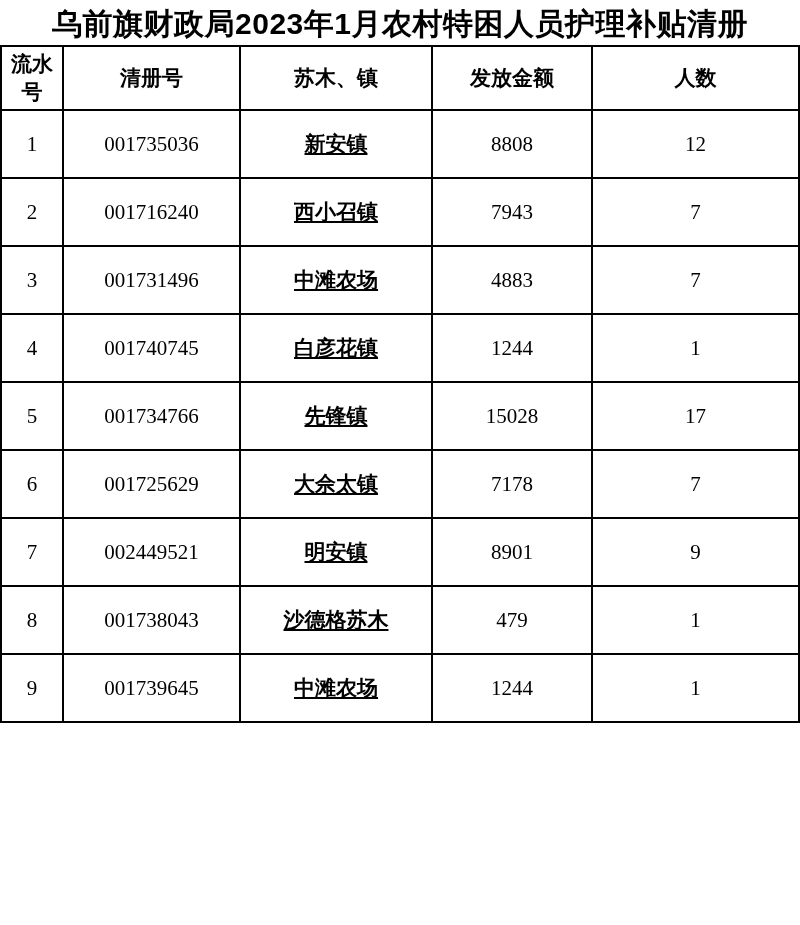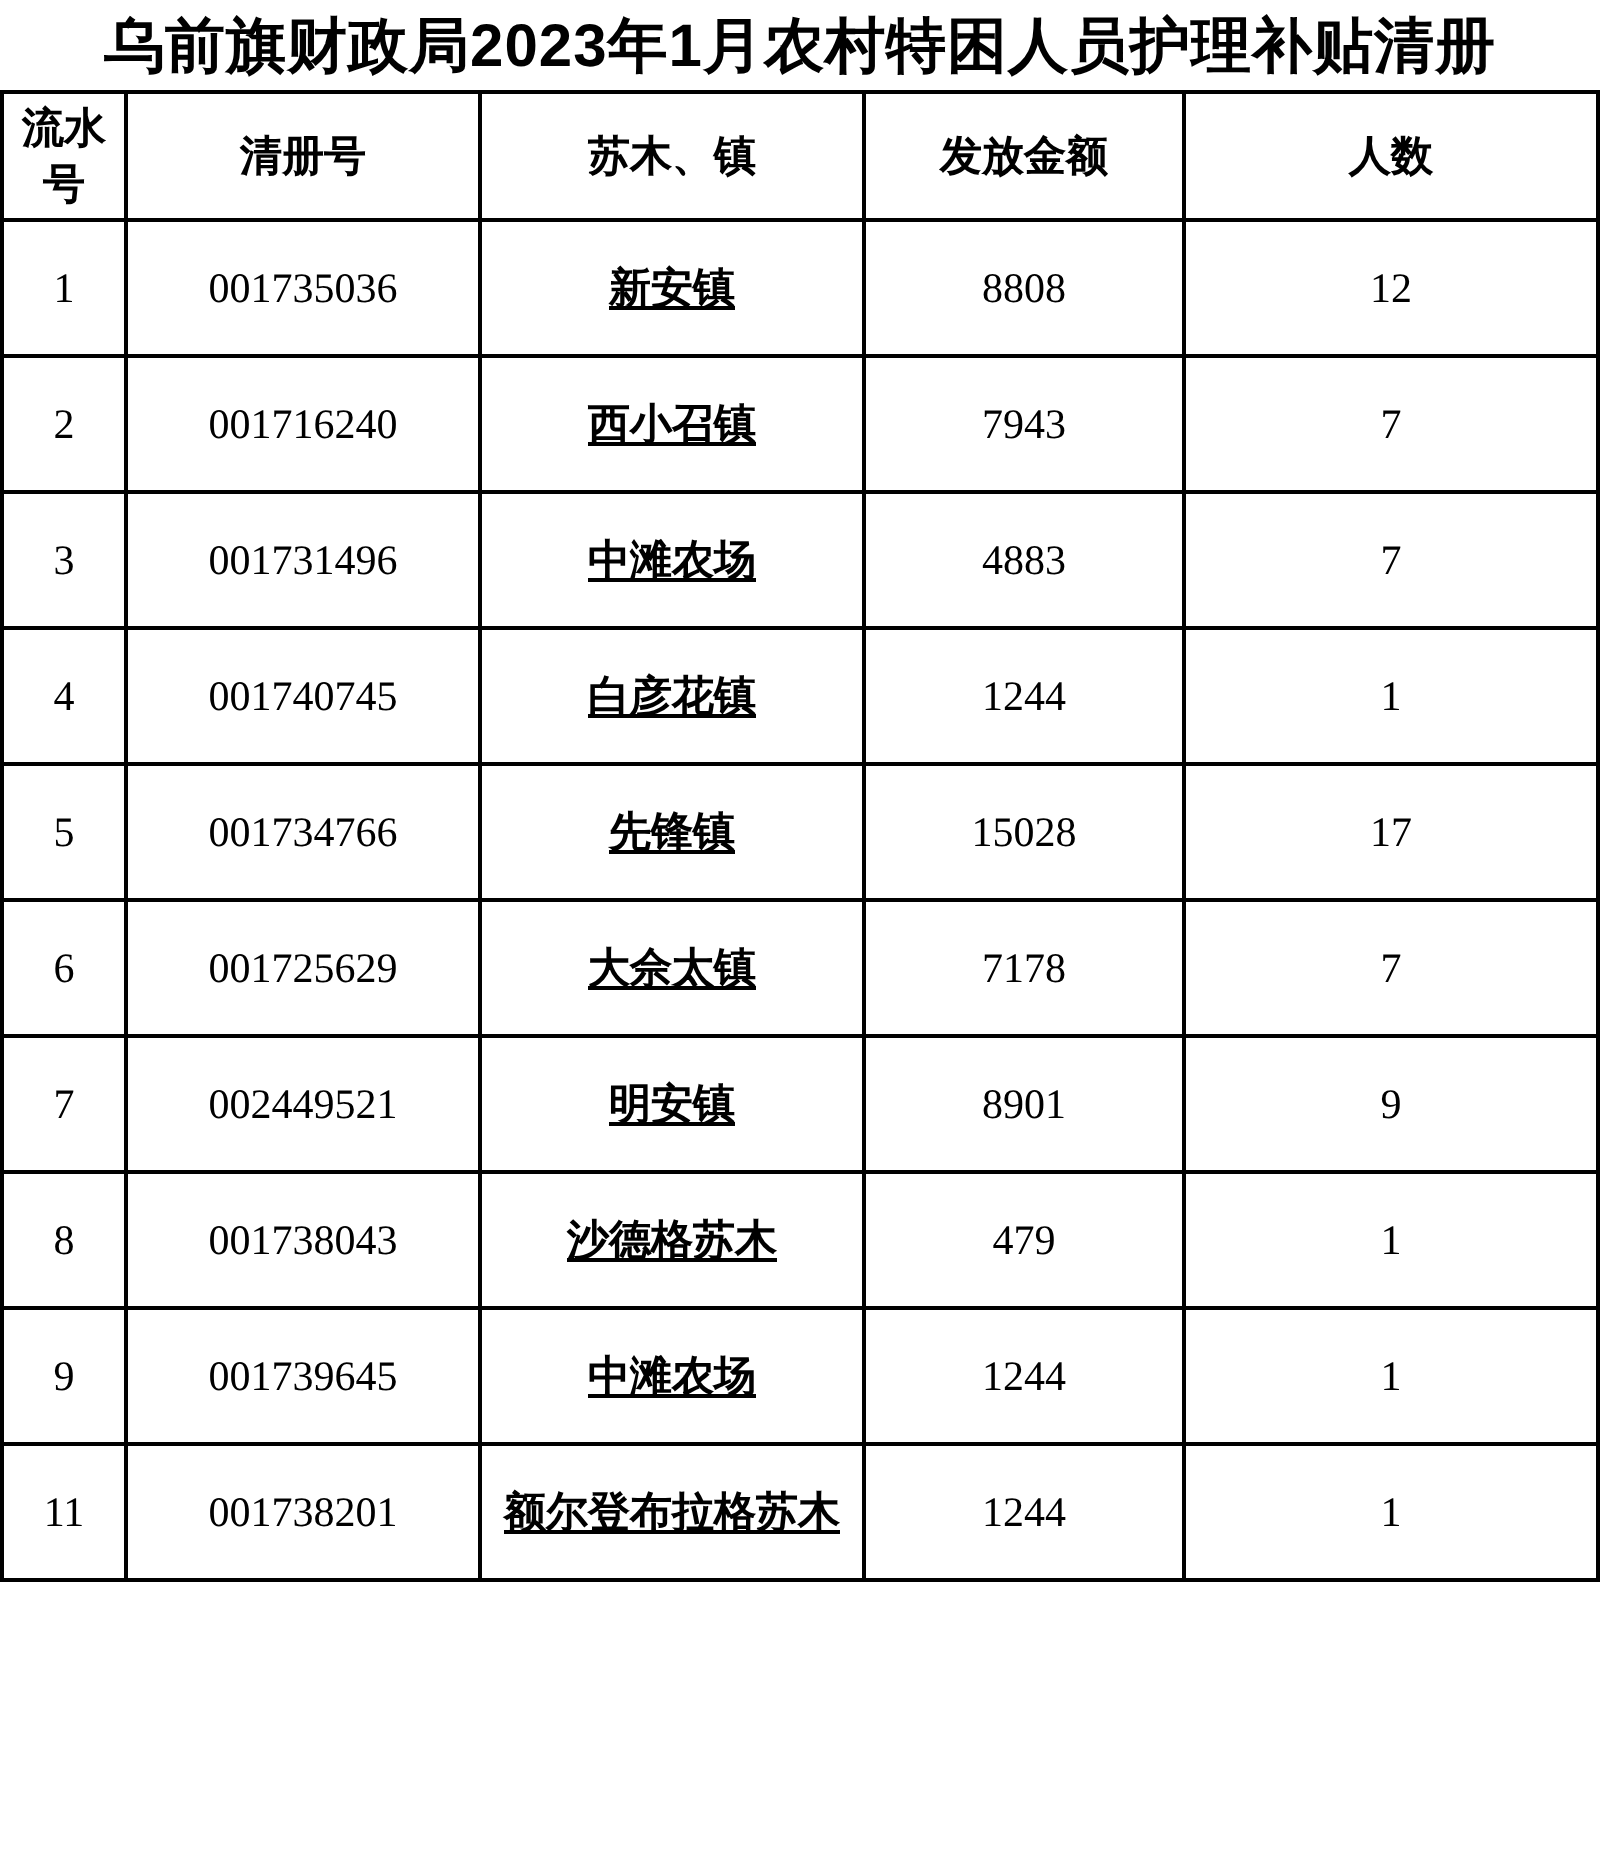--- a/index.html
+++ b/index.html
@@ -137,21 +137,14 @@
         <td class="num">479</td>
         <td class="num">1</td>
       </tr>
       <tr class="data-row">
         <td class="num">9</td>
         <td class="num">001739645</td>
         <td class="town-cell">中滩农场</td>
         <td class="num">1244</td>
         <td class="num">1</td>
       </tr>
-      <tr class="data-row">
-        <td class="num">11</td>
-        <td class="num">001738201</td>
-        <td class="town-cell">额尔登布拉格苏木</td>
-        <td class="num">1244</td>
-        <td class="num">1</td>
-      </tr>
   </tbody>
 </table>
 
 </body></html>

